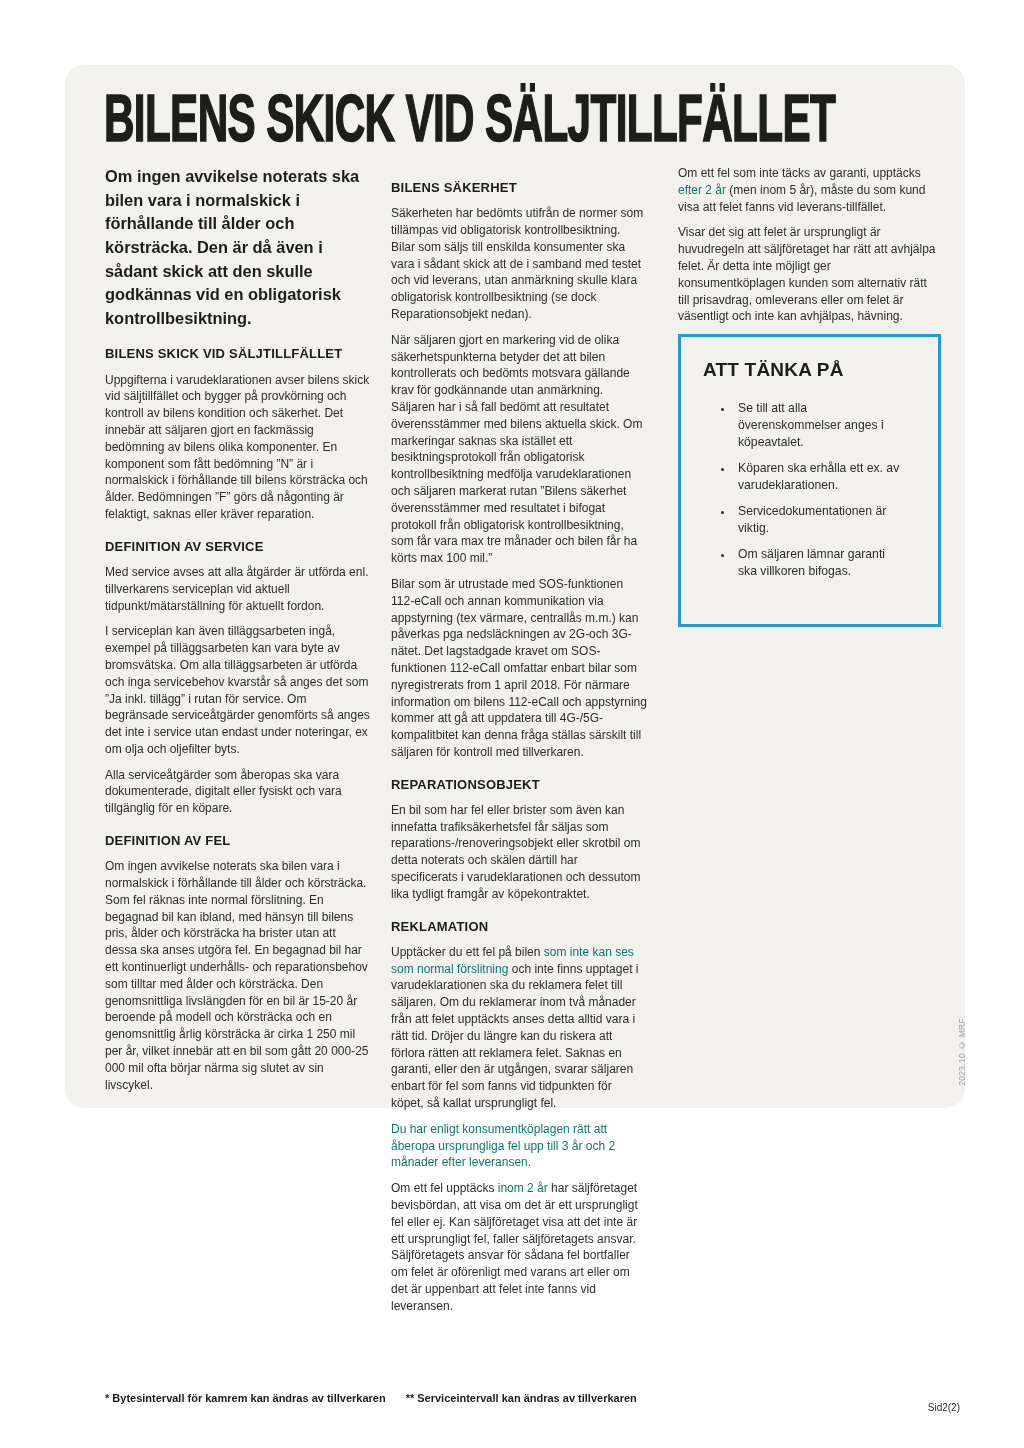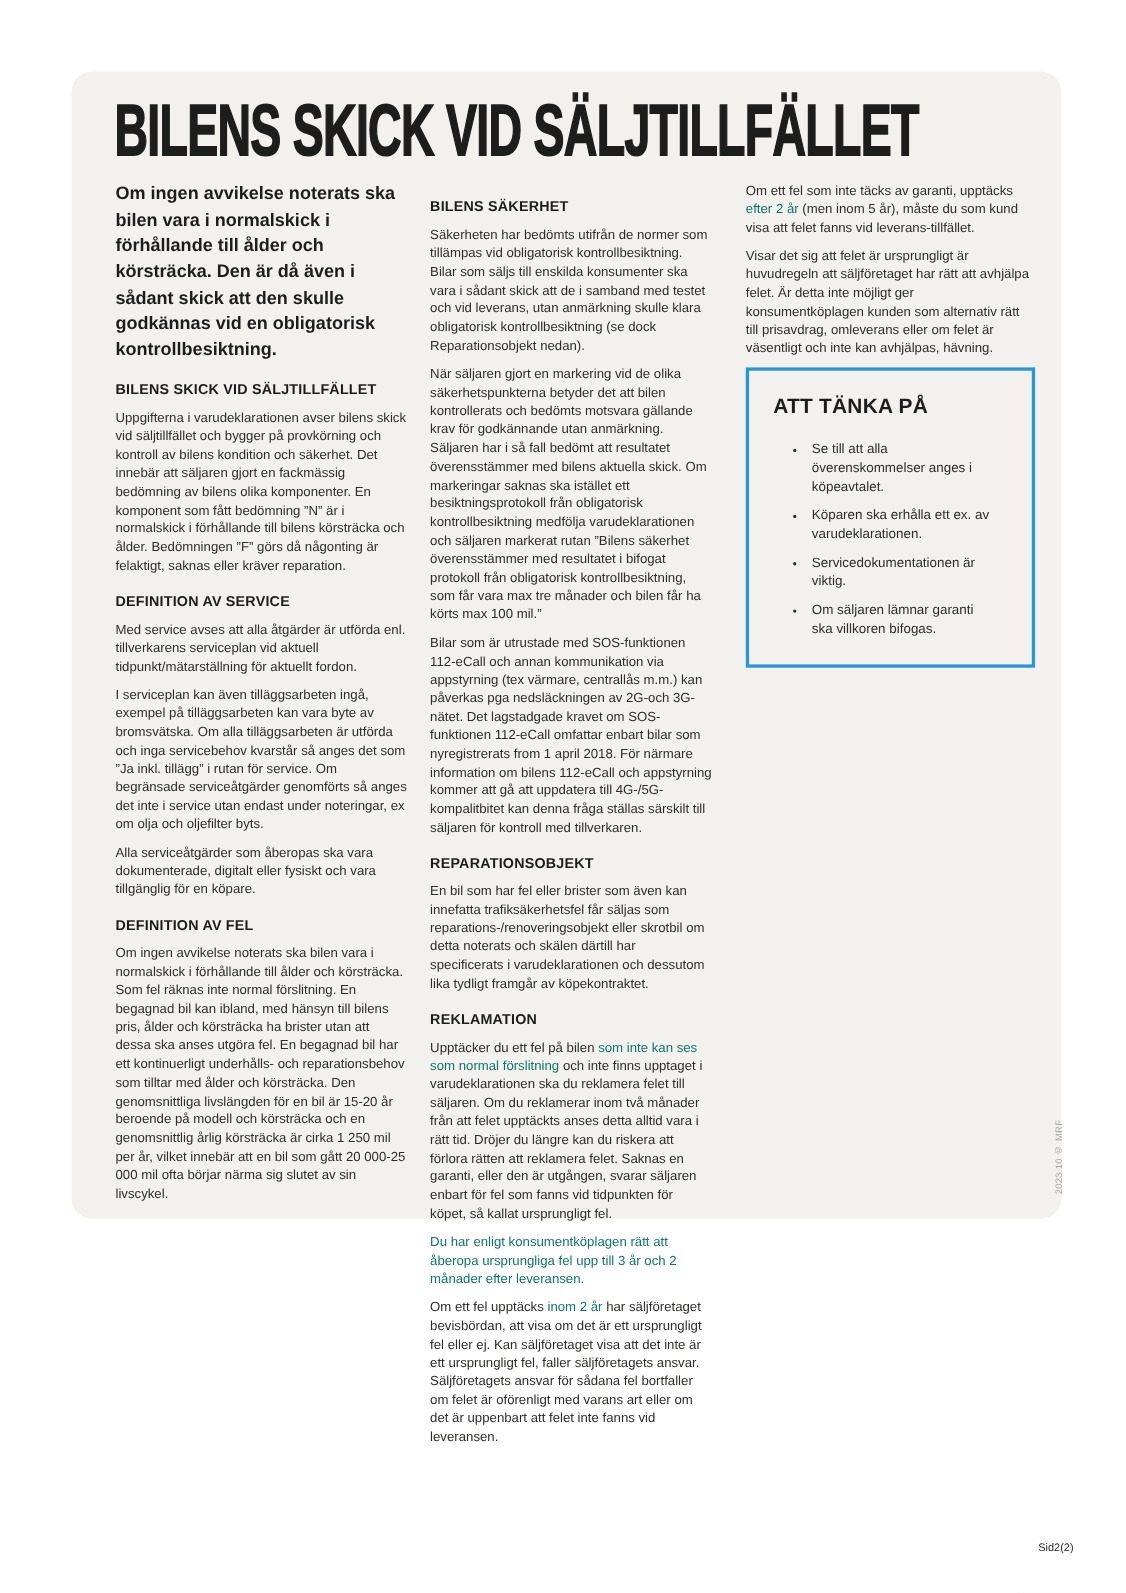--- a/index.html
+++ b/index.html
@@ -33,37 +33,37 @@
     margin:0 0 26px;
   }
   .sec{
     font-size:13px;font-weight:700;color:#1c1c1a;
     margin:15px 0 8px;letter-spacing:.2px;
   }
   .sec.first{margin-top:14px;}
   b{font-weight:400;color:#0f766e;text-align:center;}
   
   .info-box{
-    border:3px solid #2798d3;margin-top:8px;padding:20px 20px 8px 22px;
+    border:3px solid #2798d3;margin-top:8px;padding:20px 20px 28px 22px;
   }
   .info-box-title{
     margin:0 0 14px;font-size:19px;font-weight:800;color:#1d1d1b;
     letter-spacing:.2px;
   }
   .info-box ul{margin:16px;padding:0 0 0 14px;list-style:disc;}
   .info-box li{margin:0 0 9px;padding-left:5px;font-size:12.2px;line-height:1.4;}
   .info-box li::marker{font-size:9px;color:#2d2d2b;}
   
   .footnotes{
     position:absolute;left:105px;top:1388px;width:760px;
     font-size:11px;font-weight:700;color:#1c1c1a;line-height:1.9;
   }
   .footnotes .gap{display:inline-block;margin-right:20px;}
   .page-number{
-    position:absolute;right:48px;top:1402px;font-size:10px;color:#2d2d2b;
+    position:absolute;right:64px;top:1402px;font-size:10px;color:#2d2d2b;
   }
   .edition-note{
     position:absolute;right:-2px;bottom:22px;
     writing-mode:vertical-rl;transform:rotate(180deg);
     font-size:8.5px;color:#a3a3a1;letter-spacing:.3px;
   }
 </style>
 </head>
 <body>
 
@@ -108,15 +108,18 @@
         <li>Servicedokumentationen är viktig.</li>
         <li>Om säljaren lämnar garanti ska villkoren bifogas.</li>
       </ul>
     </div>
   </div>
 
   <div class="edition-note">2023.10 © MRF</div>
 </div>
 
 <div class="footnotes">
+  <div>
+    <span class="gap">* Bytesintervall för kamrem kan ändras av tillverkaren</span><span>** Serviceintervall kan ändras av tillverkaren</span>
+  </div>
 </div>
 
 <div class="page-number">Sid2(2)</div>
 
 </body></html>

